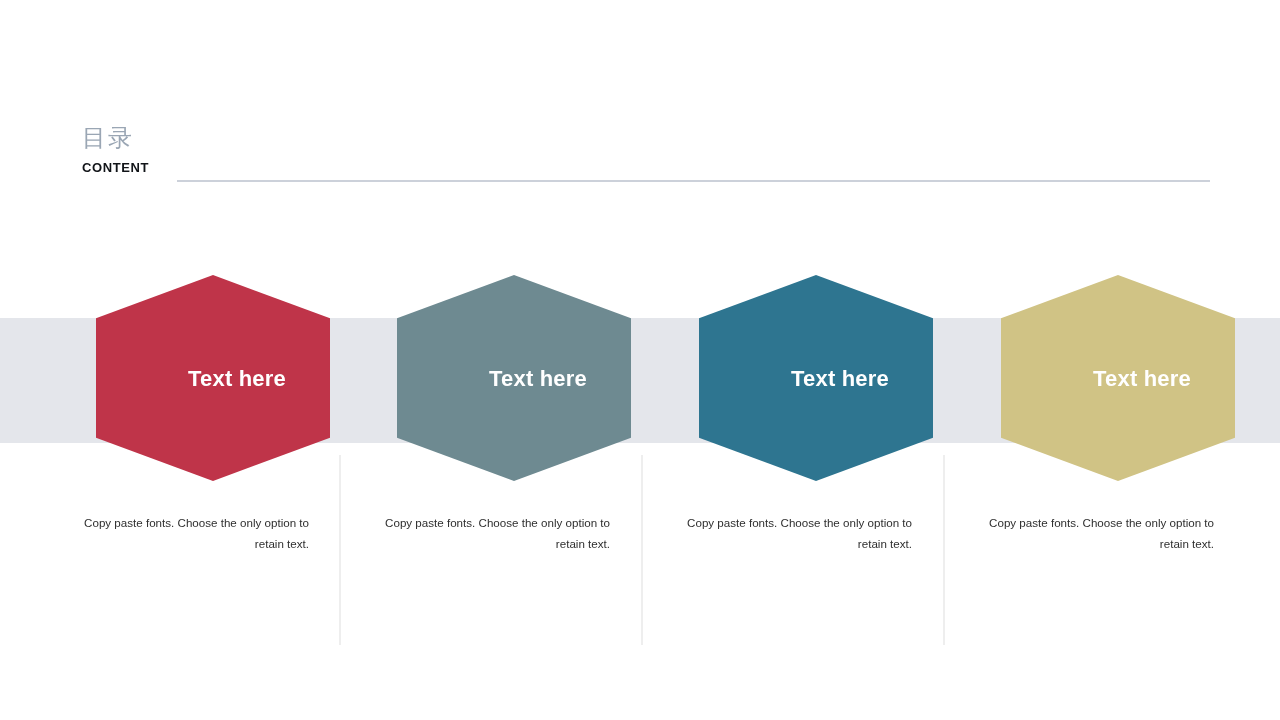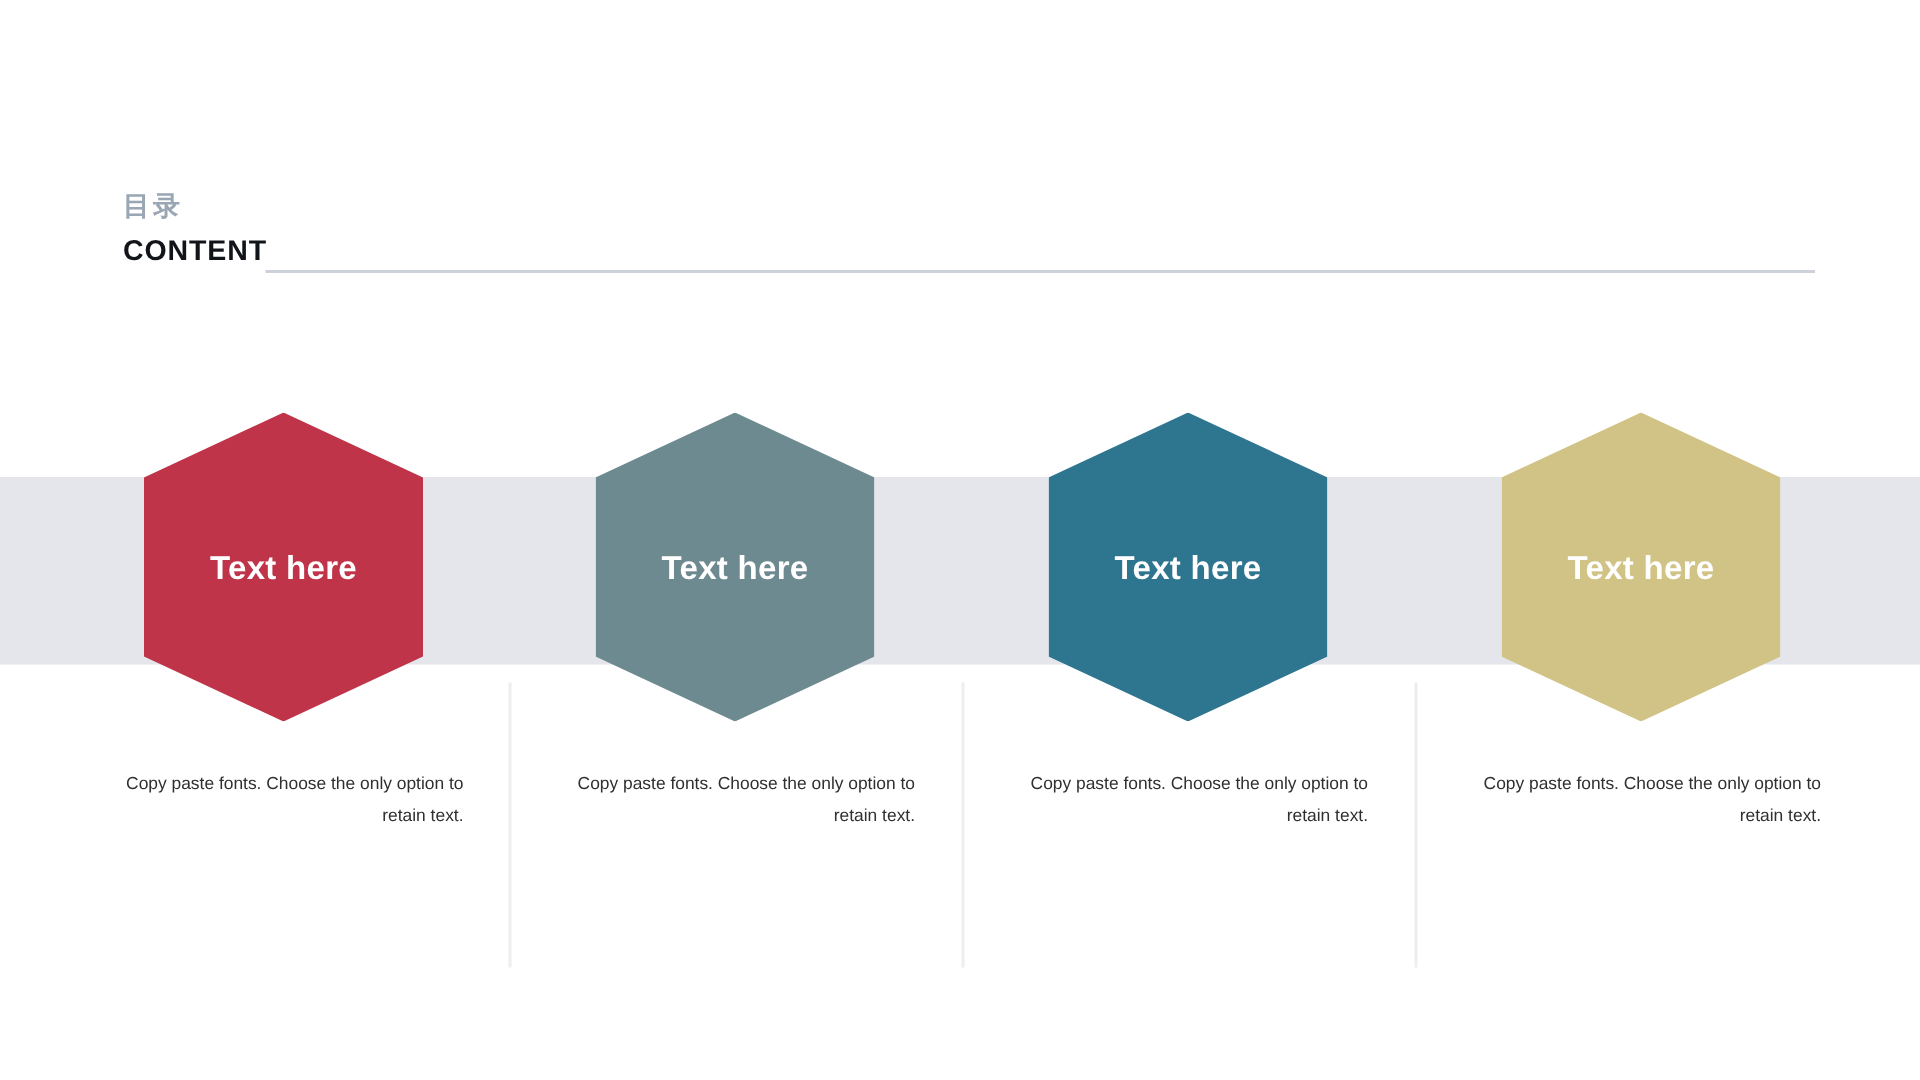--- a/index.html
+++ b/index.html
@@ -26,32 +26,32 @@
     left: 82px;
     top: 123px;
     width: 1130px;
     height: 62px;
   }
   .header-cn {
     position: absolute;
     left: 0;
     top: 0;
     font-family: "DejaVu Sans", "Liberation Sans", sans-serif;
-    font-size: 18px;
-    font-weight: bold;
+    font-size: 24px;
+    font-weight: normal;
     letter-spacing: 2px;
     color: #9aa6b4;
     line-height: 30px;
     white-space: nowrap;
   }
   .header-en {
     position: absolute;
     left: 0;
     top: 35px;
-    font-size: 19px;
+    font-size: 13px;
     font-weight: bold;
     letter-spacing: 0.6px;
     color: #111418;
     line-height: 20px;
     white-space: nowrap;
   }
   .header-rule {
     position: absolute;
     left: 95px;
     top: 57px;
@@ -94,20 +94,21 @@
     left: 50%;
     margin-left: -93px;
     top: 275px;
     width: 186px;
     height: 206px;
     -webkit-clip-path: polygon(50% 0%, 100% 21%, 100% 79%, 50% 100%, 0% 79%, 0% 21%);
     clip-path: polygon(50% 0%, 100% 21%, 100% 79%, 50% 100%, 0% 79%, 0% 21%);
     display: flex;
     align-items: center;
     justify-content: center;
+    padding-left: 48px;
   }
   .hex-label {
     font-size: 22px;
     font-weight: bold;
     color: #ffffff;
     letter-spacing: 0.2px;
     white-space: nowrap;
     text-align: center;
     margin-top: 2px;
   }

